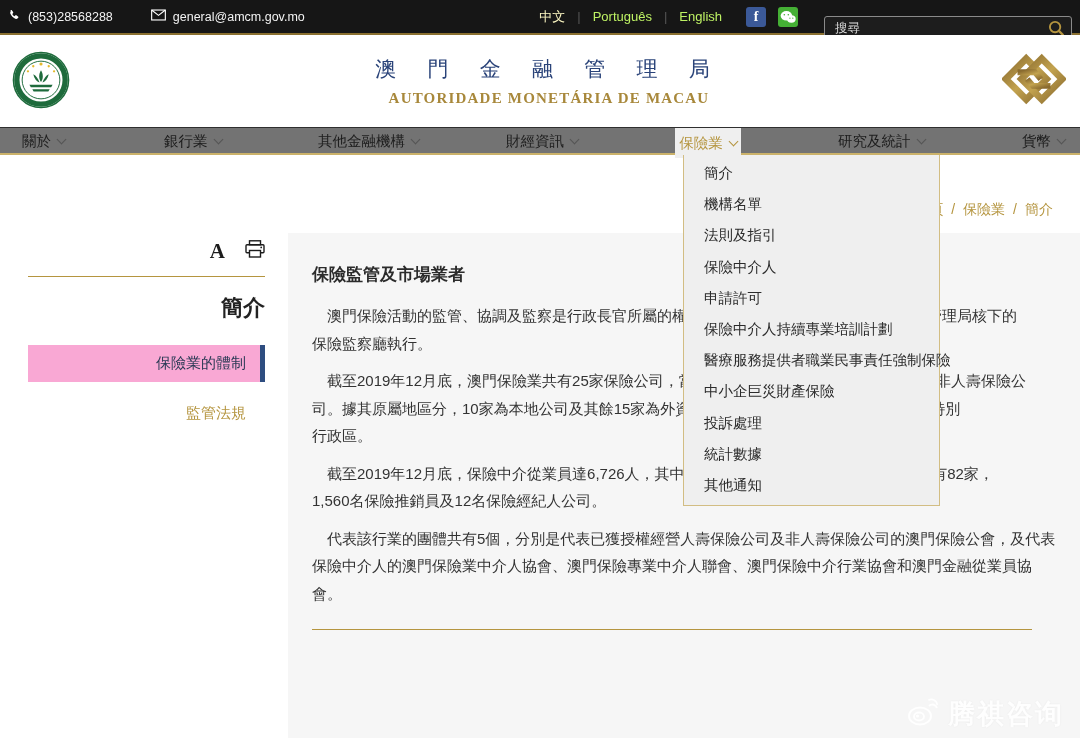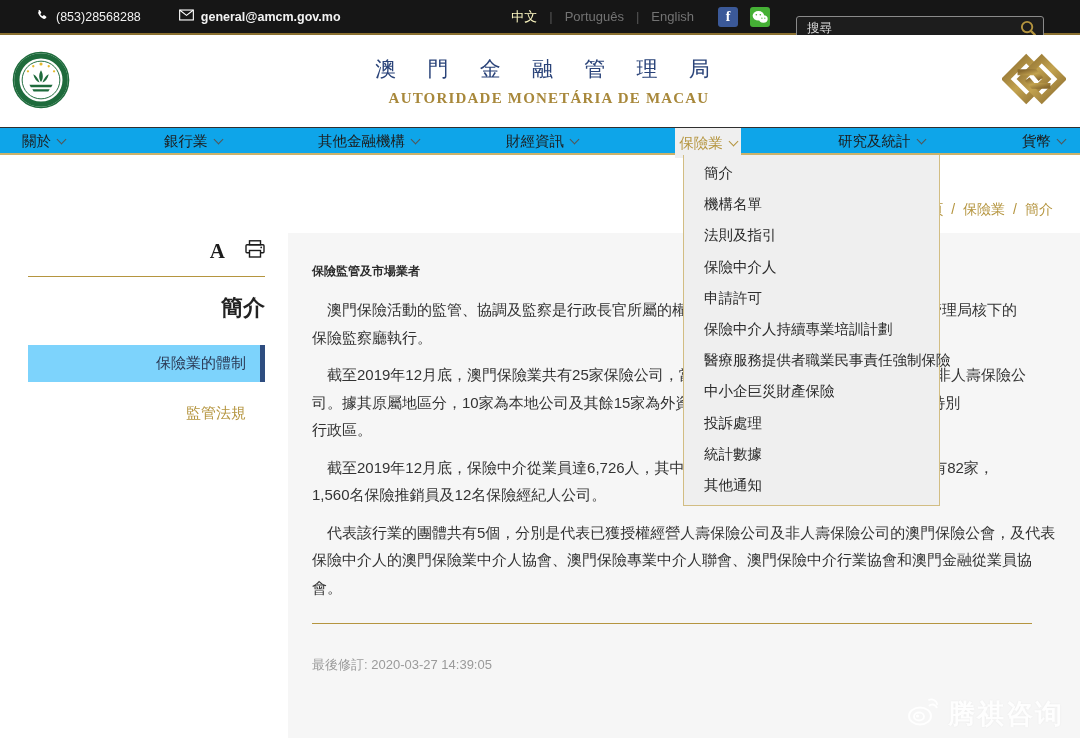--- a/index.html
+++ b/index.html
@@ -3,27 +3,27 @@
 <meta charset="utf-8">
 <style>
   * { margin:0; padding:0; box-sizing:border-box; }
   html,body { width:1080px; height:738px; overflow:hidden; background:#fff;
               font-family:"Liberation Sans", sans-serif; }
   .page { position:relative; width:1080px; height:738px; }
 
   
   .topbar { position:absolute; top:0; left:0; width:1080px; height:35px;
             background:#161616; border-bottom:2px solid #8a7030;
-            display:flex; align-items:center; padding:0 36px; color:#fff; }
+            display:flex; align-items:center; padding:0 8px; color:#fff; }
   .tb-item { display:flex; align-items:center; gap:7px; font-size:12.5px; color:#f2f2f2; }
-  .tb-item + .tb-item { margin-left:38px;font-weight:bold; }
+  .tb-item + .tb-item { margin-left:38px; }
   .tb-right { margin-left:auto; display:flex; align-items:center; }
   .lang { font-size:13px; padding:0 12px; cursor:pointer; }
   .lang.current { color:#fef9c3; }
-  .lang.other { color:#737373; }
+  .lang.other { color:#bef264; }
   .lang-sep { color:#555; font-size:13px; }
   .soc { width:20px; height:20px; border-radius:3px; display:flex; align-items:center;
          justify-content:center; margin-left:12px; cursor:pointer; }
   .soc.fb { background:#3b5998; color:#fff; font-weight:bold; font-size:14px;
             font-family:"Liberation Serif", serif; }
   .soc.wc { background:#45b035; }
   .searchbox { position:relative; margin-left:26px; width:248px;margin-top:23px; }
   .searchbox input { width:248px; height:25px; background:#1d1d1d; border:1px solid #8a8a8a;
             border-radius:3px; color:#eee; font-size:12.5px; padding:0 30px 0 10px; outline:none; }
   .searchbox input::placeholder { color:#ddd; }
@@ -33,21 +33,21 @@
   .header { position:absolute; top:35px; left:0; width:1080px; height:92px; background:#fff; }
   .emblem { position:absolute; left:12px; top:16px; }
   .titles { position:absolute; left:9px; top:20px; width:1080px; text-align:center; }
   .title-zh { font-family:"Liberation Serif", serif; font-size:21px; color:#2a4379;
               letter-spacing:13px; }
   .title-pt { font-family:"Liberation Serif", serif; font-size:15px; font-weight:bold;
               color:#a8883b; letter-spacing:1.2px; margin-top:7px; }
   .amcm-logo { position:absolute; right:14px; top:16px; }
 
   
-  .nav { position:absolute; top:127px; left:0; width:1080px; height:28px; background:#0ea5e9;
+  .nav { position:absolute; top:127px; left:0; width:1080px; height:28px; background:#737373;
          border-top:1px solid #2f2f2f; border-bottom:2px solid #cbb26a; z-index:1; }
   .nav-item { position:absolute; top:0; height:26px; display:flex; align-items:center;
               font-size:14.5px; color:#1d1d1d; cursor:pointer; white-space:nowrap; }
   .chev { display:inline-block; width:7px; height:7px; border-right:1.5px solid #555;
           border-bottom:1.5px solid #555; transform:rotate(45deg); margin-left:7px;
           margin-top:-4px; }
   .nav-item.active { left:675px; width:66px; top:0; height:30px; justify-content:center;
           background:#efefef; color:#b5953f; z-index:51; }
   .nav-item.active .chev { border-color:#b5953f; }
 
@@ -65,28 +65,28 @@
   
   .sidebar { position:absolute; left:28px; top:240px; width:237px; }
   .side-tools { display:flex; justify-content:flex-end; align-items:center; gap:20px;
           padding-bottom:14px; }
   .font-ic { font-family:"Liberation Serif", serif; font-size:21px; font-weight:bold;
           color:#1c1c1c; cursor:pointer; line-height:1; }
   .side-rule { border-top:1px solid #b5953f; }
   .side-title { text-align:right; font-size:22px; font-weight:bold; color:#222;
           margin-top:16px; }
   .side-item { text-align:right; font-size:15px; margin-top:22px; cursor:pointer; }
-  .side-item.active { background:#7dd3fc; border-right:5px solid #2e4d80;
+  .side-item.active { background:#f9a8d4; border-right:5px solid #2e4d80;
           padding:9px 14px; color:#2b3a55; }
   .side-item.link { color:#b5953f; padding-right:19px; }
 
   
   .content { position:absolute; left:288px; top:233px; width:792px; height:505px;
           background:#f6f6f6; padding:30px 40px 0 24px; z-index:2; }
-  .c-heading { font-size:12px; font-weight:bold; color:#2b2b2b; margin-bottom:16px; }
+  .c-heading { font-size:17px; font-weight:bold; color:#2b2b2b; margin-bottom:16px; }
   .para { margin-bottom:10px; }
   .pline { font-size:15px; line-height:27.5px; color:#333; white-space:nowrap; }
   .c-rule { border-top:1px solid #b5953f; margin-top:22px; margin-right:8px; }
   .last-mod { margin-top:32px; font-size:13px; color:#9a9a9a; }
 
   
   .watermark { position:absolute; right:16px; bottom:6px; z-index:60; display:flex;
           align-items:center; gap:8px; color:rgba(255,255,255,0.92); }
   .wm-text { font-size:27px; font-weight:bold; letter-spacing:2px;
           text-shadow:0 0 2px rgba(0,0,0,0.06); }
@@ -283,21 +283,20 @@
       <div class="pline">1,560名保險推銷員及12名保險經紀人公司。</div>
     </div>
 
     <div class="para">
       <div class="pline">　代表該行業的團體共有5個，分別是代表已獲授權經營人壽保險公司及非人壽保險公司的澳門保險公會，及代表</div>
       <div class="pline">保險中介人的澳門保險業中介人協會、澳門保險專業中介人聯會、澳門保險中介行業協會和澳門金融從業員協</div>
       <div class="pline">會。</div>
     </div>
 
     <div class="c-rule"></div>
-    <div class="last-mod">最後修訂: 2020-03-27 14:39:05</div>
   </div>
 
   <div class="watermark">
     <span>
       <svg width="34" height="30" viewBox="0 0 34 30">
         <g stroke="rgba(255,255,255,0.92)" fill="none" stroke-width="2">
           <ellipse cx="14" cy="19" rx="11" ry="8.5"></ellipse>
           <ellipse cx="13" cy="19.5" rx="5" ry="4"></ellipse>
           <path d="M23 9 c3 -3 7 -1 8 2"></path>
           <path d="M25 3 c5 -3 11 1 11 6" transform="scale(0.8) translate(3,1)"></path>

